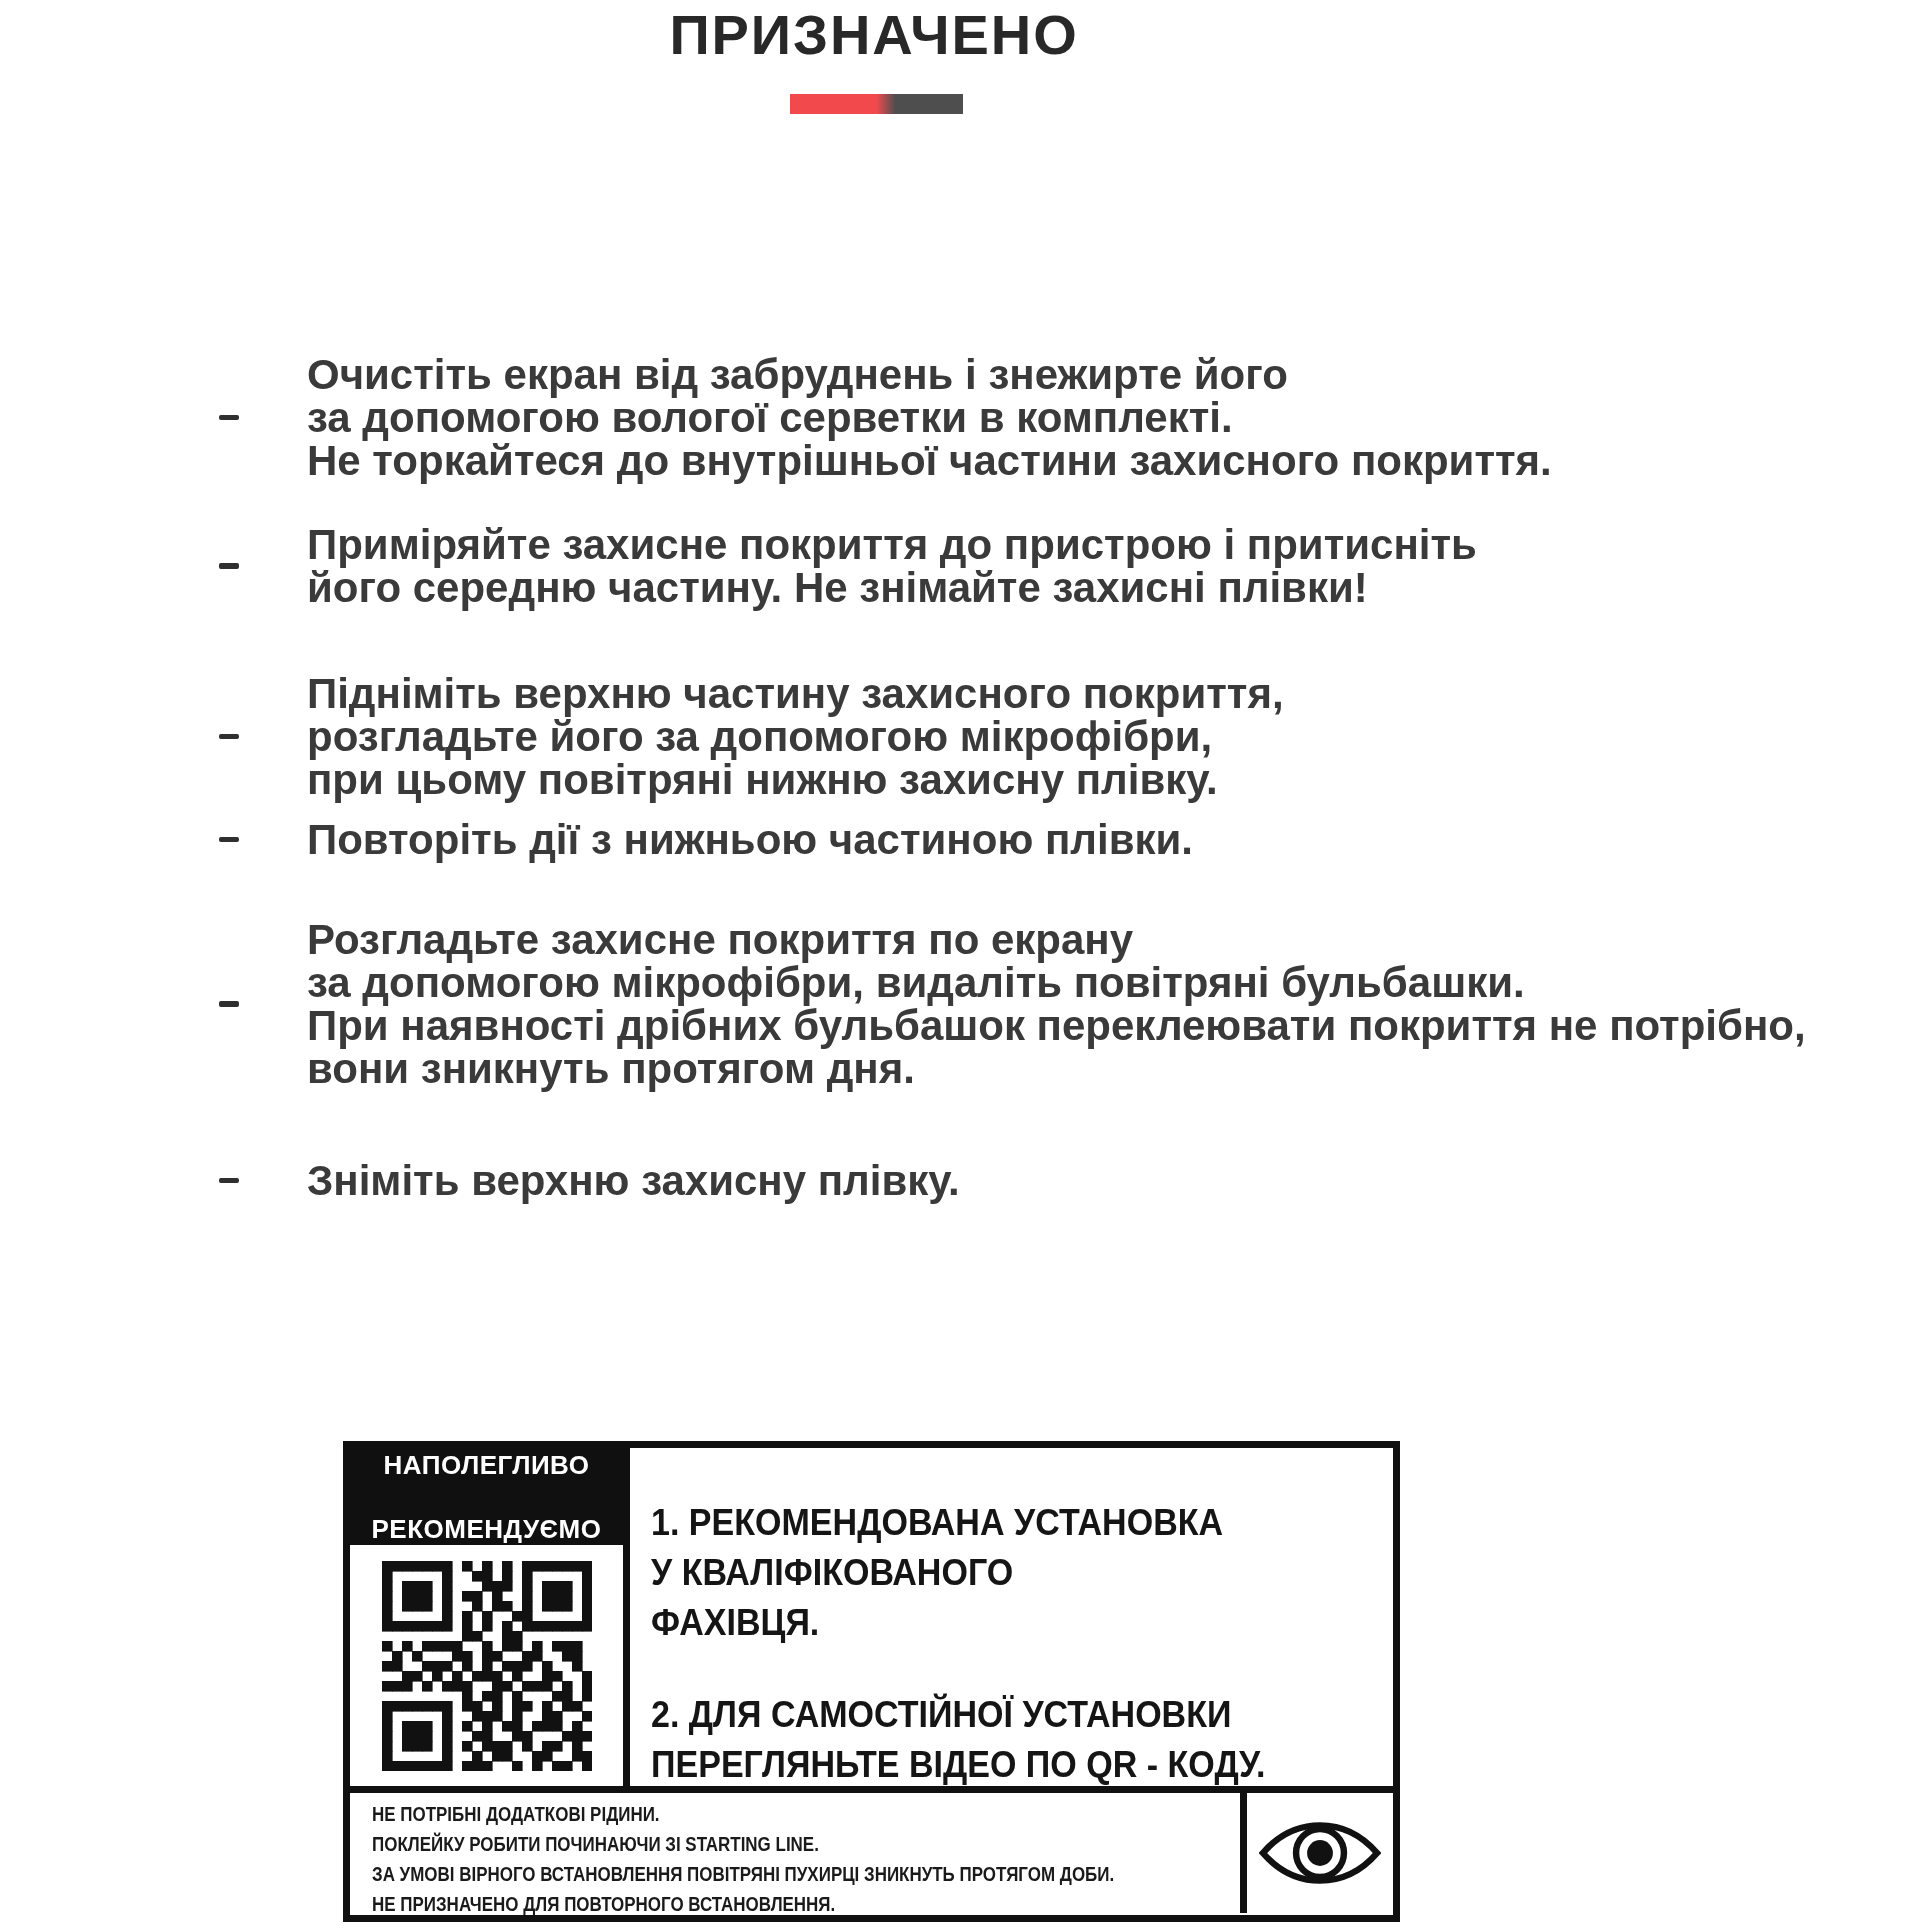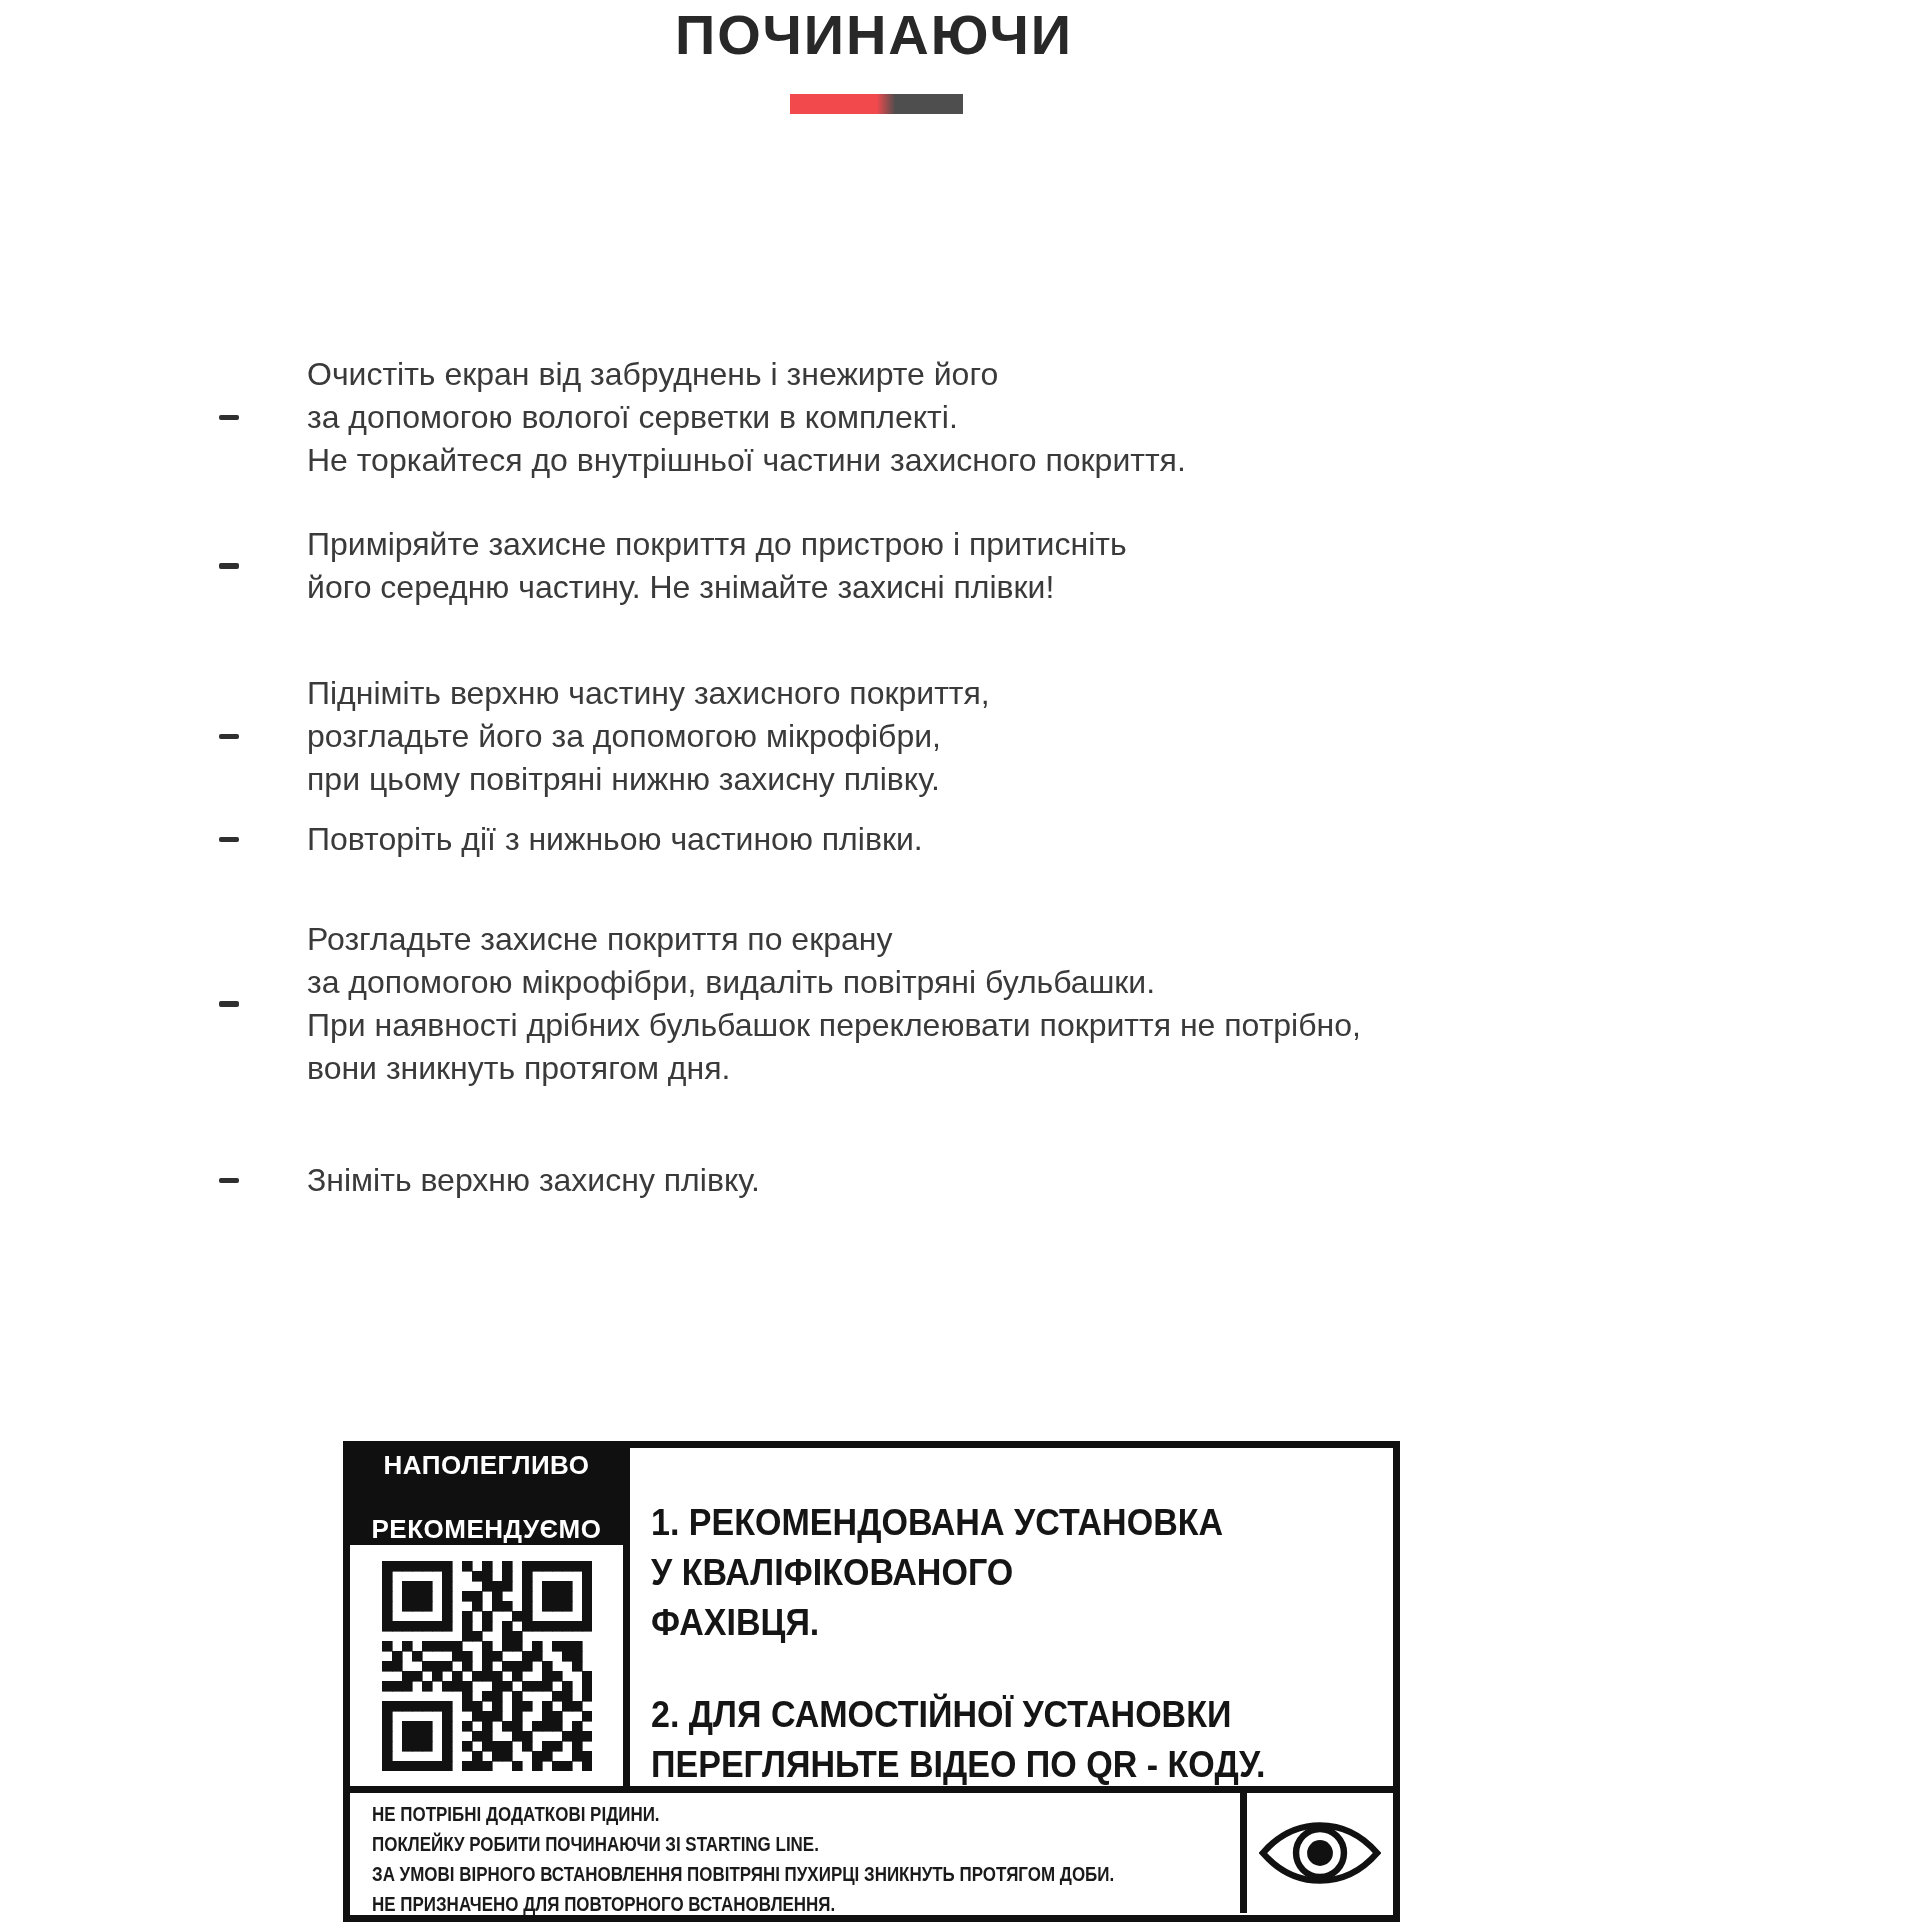--- a/index.html
+++ b/index.html
@@ -15,21 +15,21 @@
   .divider{
     position:absolute;left:790px;top:94px;width:173px;height:20px;
     background:linear-gradient(90deg,#f2494d 0,#f2494d 50%,#4e4e4e 61%,#4e4e4e 100%);
   }
   .bullets{position:absolute;left:219px;top:0;width:1400px;}
   .bullet{display:flex;align-items:center;}
   .dash{
     flex:none;width:20px;height:5.8px;border-radius:1.9px;background:#2f2f2f;margin-right:68px;
   }
   .btext{
-    font-size:32px;line-height:43px;color:#3a3a3a;font-weight:400;white-space:nowrap;
+    font-size:42px;line-height:43px;color:#3a3a3a;font-weight:700;white-space:nowrap;
   }
   .m1{margin-top:353px}.m2{margin-top:41px}.m3{margin-top:63px}
   .m4{margin-top:17px}.m5{margin-top:57px}.m6{margin-top:69px}
 
   .rec-box{
     position:absolute;left:343px;top:1441px;width:1057px;height:481px;
     border:7.7px solid #101010;box-sizing:border-box;background:#ffffff;color:#151515;
   }
   .rec-top{display:flex;height:338px;border-bottom:7.7px solid #101010;}
   .rec-left{flex:none;width:273px;border-right:7.7px solid #101010;display:flex;flex-direction:column;}
@@ -56,21 +56,21 @@
     flex:none;width:146px;border-left:7.7px solid #101010;
     display:flex;align-items:center;justify-content:center;
   }
   .eye-svg{width:122px;height:70px;}
 </style>
 </head>
 <body>
 
 <div class="page">
 
-  <h1 class="title">ПОЧИНАЮЧИ</h1>
+  <h1 class="title">ПРИЗНАЧЕНО</h1>
   <div class="divider"></div>
 
   <div class="bullets">
     <div class="bullet m1">
       <span class="dash"></span>
       <div class="btext">
           <div>Очистіть екран від забруднень і знежирте його</div>
           <div>за допомогою вологої серветки в комплекті.</div>
           <div>Не торкайтеся до внутрішньої частини захисного покриття.</div>
         </div>

